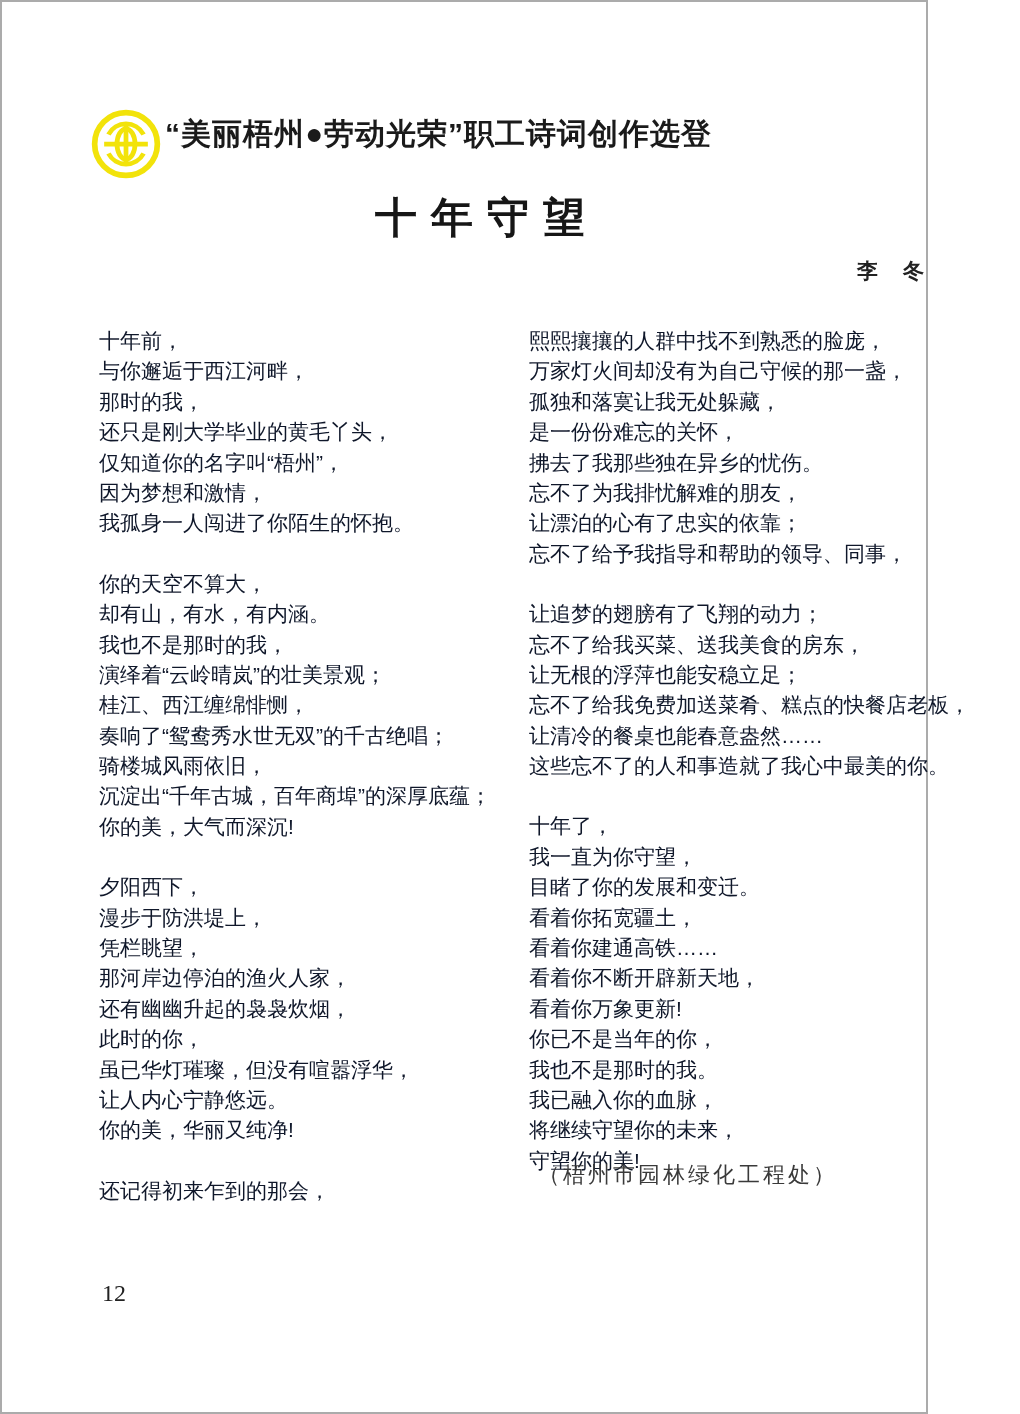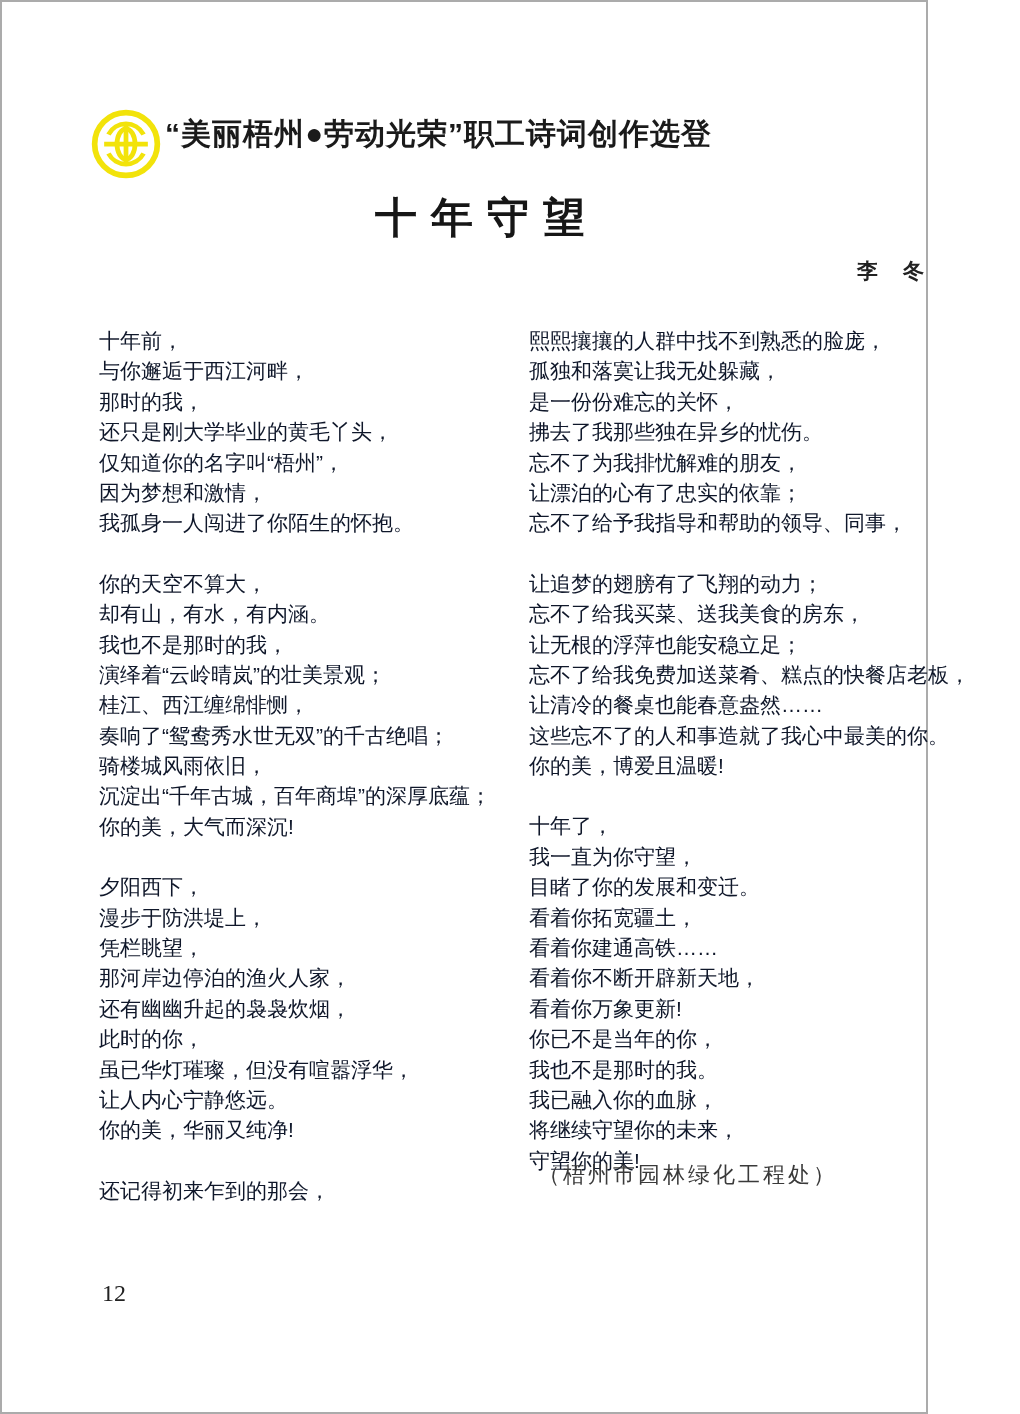--- a/index.html
+++ b/index.html
@@ -120,35 +120,35 @@
         <div class="poem-line">你的美，华丽又纯净!</div>
       </div>
     <div class="stanza">
         <div class="poem-line">还记得初来乍到的那会，</div>
       </div>
   </div>
 
   <div class="poem-col right">
     <div class="stanza">
         <div class="poem-line">熙熙攘攘的人群中找不到熟悉的脸庞，</div>
+        <div class="poem-line">万家灯火间却没有为自己守候的那一盏，</div>
         <div class="poem-line">孤独和落寞让我无处躲藏，</div>
         <div class="poem-line">是一份份难忘的关怀，</div>
         <div class="poem-line">拂去了我那些独在异乡的忧伤。</div>
         <div class="poem-line">忘不了为我排忧解难的朋友，</div>
         <div class="poem-line">让漂泊的心有了忠实的依靠；</div>
         <div class="poem-line">忘不了给予我指导和帮助的领导、同事，</div>
       </div>
     <div class="stanza">
         <div class="poem-line">让追梦的翅膀有了飞翔的动力；</div>
         <div class="poem-line">忘不了给我买菜、送我美食的房东，</div>
         <div class="poem-line">让无根的浮萍也能安稳立足；</div>
         <div class="poem-line">忘不了给我免费加送菜肴、糕点的快餐店老板，</div>
         <div class="poem-line">让清冷的餐桌也能春意盎然……</div>
         <div class="poem-line">这些忘不了的人和事造就了我心中最美的你。</div>
-        <div class="poem-line">你的美，博爱且温暖!</div>
       </div>
     <div class="stanza">
         <div class="poem-line">十年了，</div>
         <div class="poem-line">我一直为你守望，</div>
         <div class="poem-line">目睹了你的发展和变迁。</div>
         <div class="poem-line">看着你拓宽疆土，</div>
         <div class="poem-line">看着你建通高铁……</div>
         <div class="poem-line">看着你不断开辟新天地，</div>
         <div class="poem-line">看着你万象更新!</div>
         <div class="poem-line">你已不是当年的你，</div>

